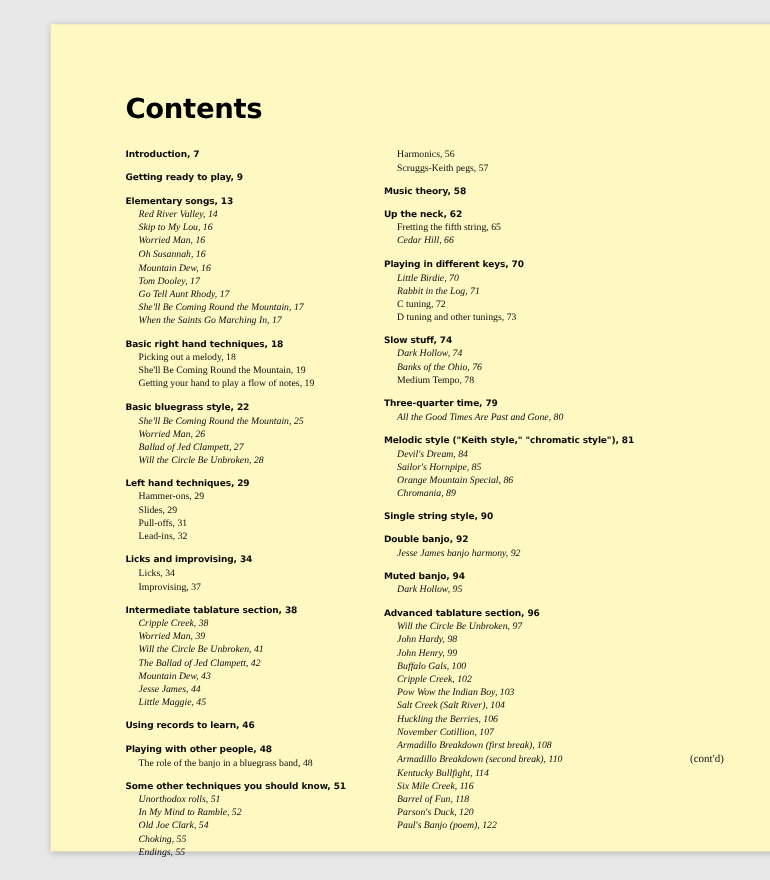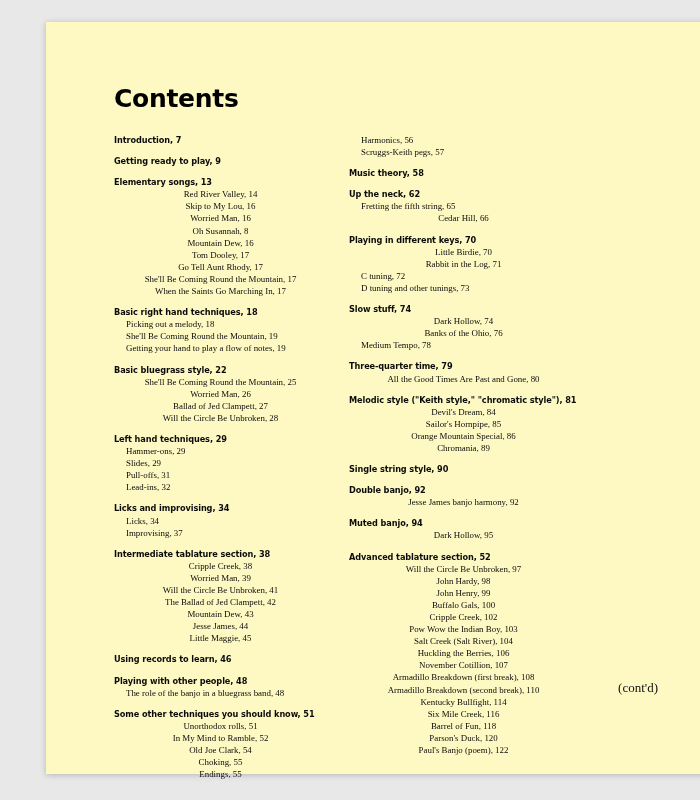--- a/index.html
+++ b/index.html
@@ -57,28 +57,28 @@
     font-weight: bold;
     font-size: 8.2px;
     letter-spacing: -0.1px;
   }
   .lvl1 {
     padding-left: 12px;
     font-family: "Liberation Serif", serif;
     font-size: 8.9px;
   }
   .lvl1.italic {
-    text-align: center;
+    font-style: italic;
   }
   .contd {
     position: absolute;
     right: 60px;
     bottom: 78px;
     font-family: "Liberation Serif", serif;
-    font-size: 13px;
+    font-size: 10px;
     color: #111;
   }
 </style>
 </head>
 <body>
 
 <div class="page">
   <div class="title">Contents</div>
 
   <div class="columns">
@@ -87,21 +87,21 @@
           <div class="entry lvl0">Introduction, 7</div>
         </div>
         <div class="group">
           <div class="entry lvl0">Getting ready to play, 9</div>
         </div>
         <div class="group">
           <div class="entry lvl0">Elementary songs, 13</div>
           <div class="entry lvl1 italic">Red River Valley, 14</div>
           <div class="entry lvl1 italic">Skip to My Lou, 16</div>
           <div class="entry lvl1 italic">Worried Man, 16</div>
-          <div class="entry lvl1 italic">Oh Susannah, 8</div>
+          <div class="entry lvl1 italic">Oh Susannah, 16</div>
           <div class="entry lvl1 italic">Mountain Dew, 16</div>
           <div class="entry lvl1 italic">Tom Dooley, 17</div>
           <div class="entry lvl1 italic">Go Tell Aunt Rhody, 17</div>
           <div class="entry lvl1 italic">She'll Be Coming Round the Mountain, 17</div>
           <div class="entry lvl1 italic">When the Saints Go Marching In, 17</div>
         </div>
         <div class="group">
           <div class="entry lvl0">Basic right hand techniques, 18</div>
           <div class="entry lvl1">Picking out a melody, 18</div>
           <div class="entry lvl1">She'll Be Coming Round the Mountain, 19</div>
@@ -194,21 +194,21 @@
         </div>
         <div class="group">
           <div class="entry lvl0">Double banjo, 92</div>
           <div class="entry lvl1 italic">Jesse James banjo harmony, 92</div>
         </div>
         <div class="group">
           <div class="entry lvl0">Muted banjo, 94</div>
           <div class="entry lvl1 italic">Dark Hollow, 95</div>
         </div>
         <div class="group">
-          <div class="entry lvl0">Advanced tablature section, 52</div>
+          <div class="entry lvl0">Advanced tablature section, 96</div>
           <div class="entry lvl1 italic">Will the Circle Be Unbroken, 97</div>
           <div class="entry lvl1 italic">John Hardy, 98</div>
           <div class="entry lvl1 italic">John Henry, 99</div>
           <div class="entry lvl1 italic">Buffalo Gals, 100</div>
           <div class="entry lvl1 italic">Cripple Creek, 102</div>
           <div class="entry lvl1 italic">Pow Wow the Indian Boy, 103</div>
           <div class="entry lvl1 italic">Salt Creek (Salt River), 104</div>
           <div class="entry lvl1 italic">Huckling the Berries, 106</div>
           <div class="entry lvl1 italic">November Cotillion, 107</div>
           <div class="entry lvl1 italic">Armadillo Breakdown (first break), 108</div>

